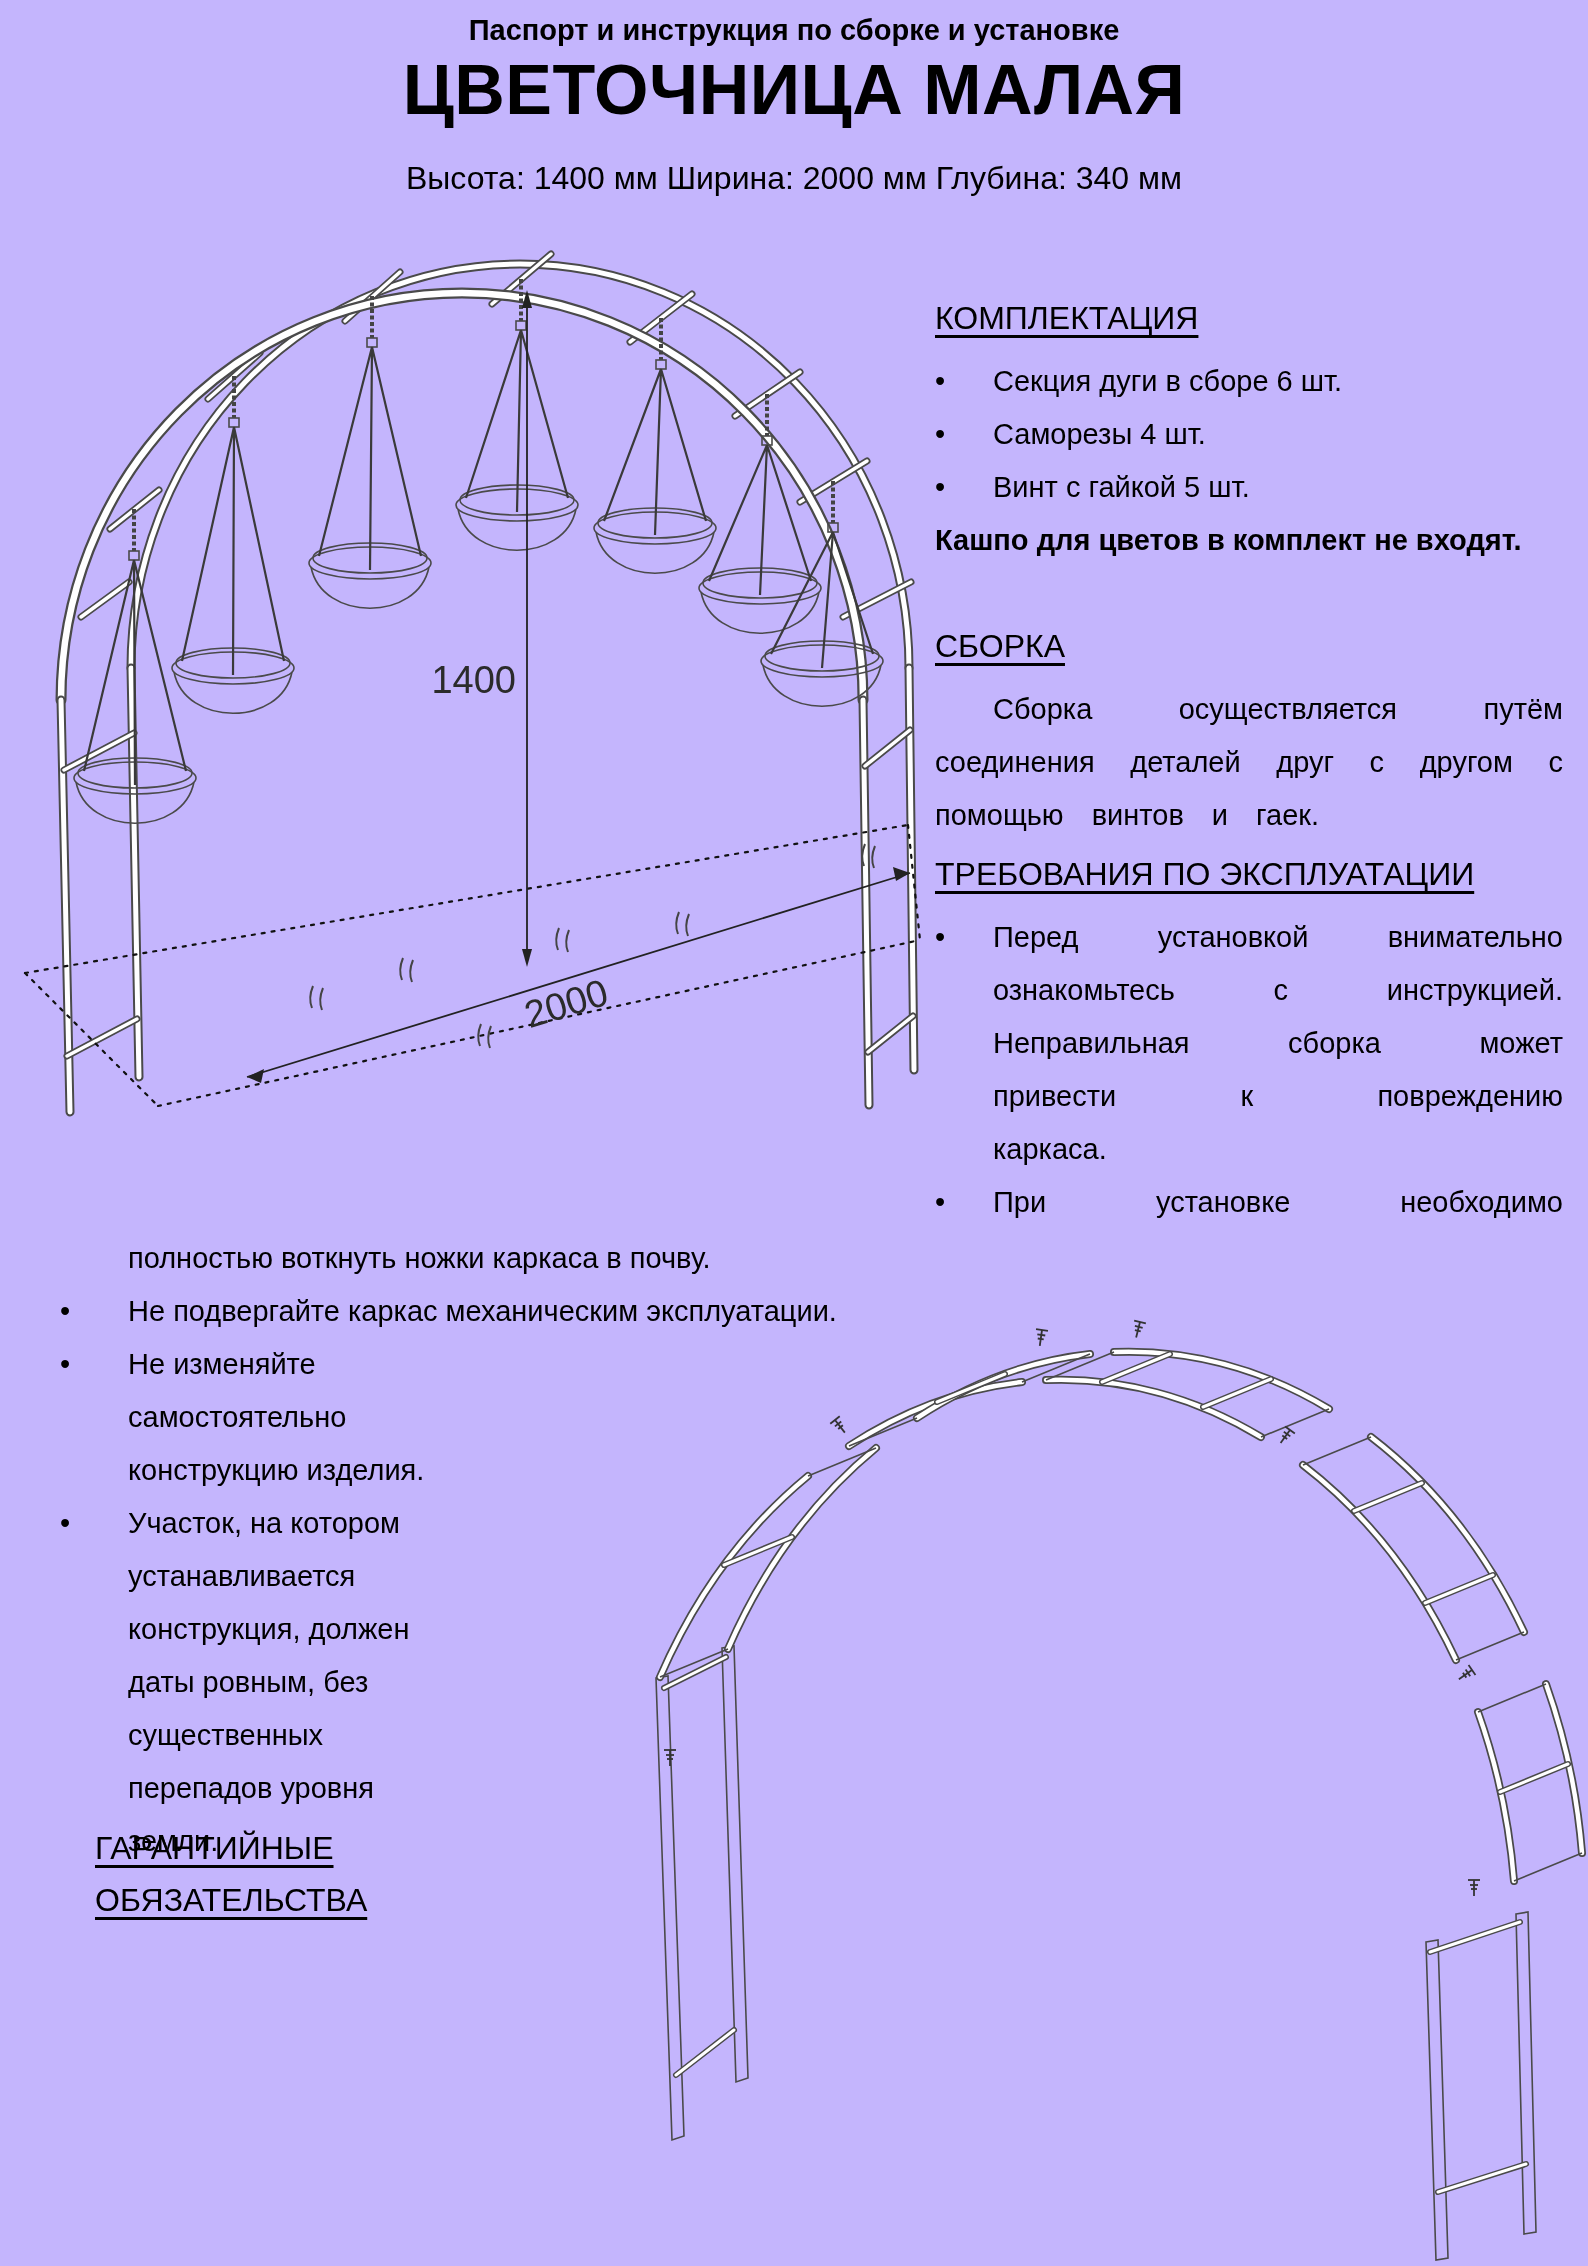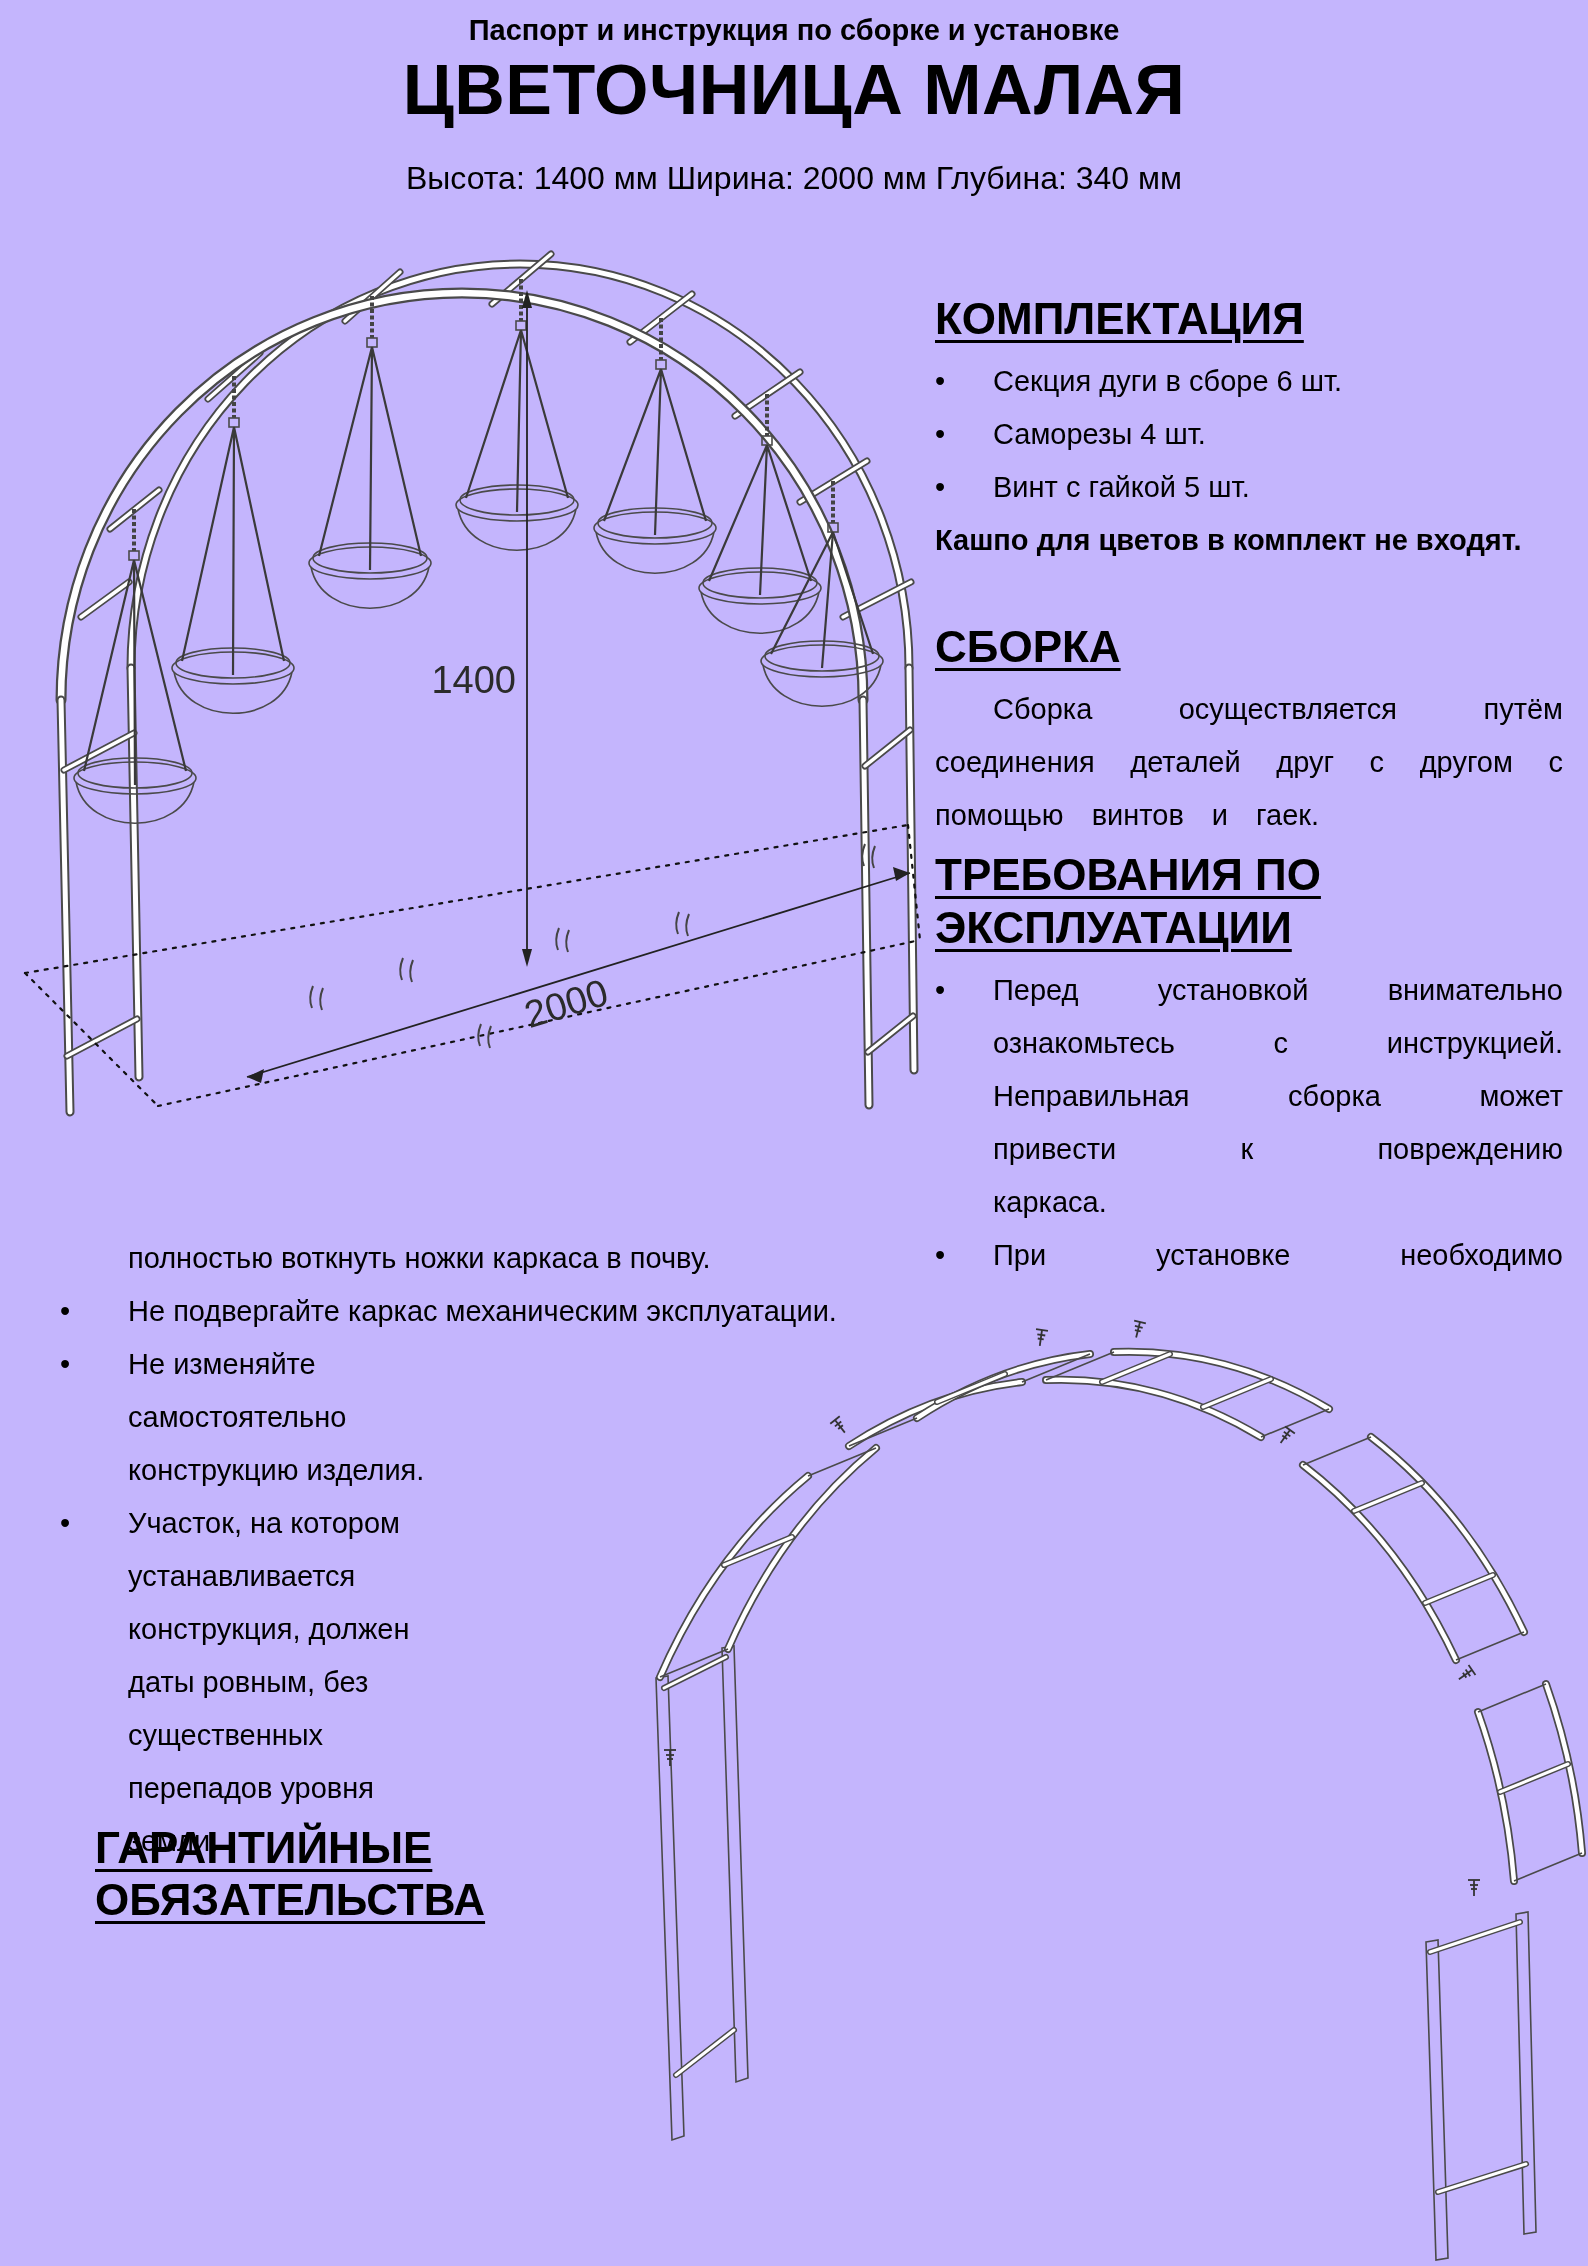--- a/index.html
+++ b/index.html
@@ -4,21 +4,21 @@
 <style>
   html,body{margin:0;padding:0;background:#888}
   .page{position:relative;width:1588px;height:2266px;margin:0 auto;background:#c4b5fd;
         font-family:"Liberation Sans","DejaVu Sans",sans-serif;color:#000;overflow:hidden}
   .abs{position:absolute}
   .center{left:0;width:100%;text-align:center}
   .sub{font-size:29px;font-weight:700}
   .title{font-size:70px;font-weight:700;letter-spacing:.5px}
   .dims{font-size:32px}
   .col{width:628px;font-size:29px;line-height:53px}
-  .h{font-size:44px;font-weight:700;text-decoration:underline;
+  .h{font-size:32px;font-weight:400;text-decoration:underline;
      text-decoration-thickness:2.5px;text-underline-offset:6px;margin-bottom:10px}
   .brow{display:flex;align-items:flex-start}
   .bm{flex:none;width:58px}
   .bm2{flex:none;width:68px}
   .bt{flex:1}
   .just{text-align:justify}
   .ws40{word-spacing:40px}
   .ws20{word-spacing:20px}
   .spread{text-align:justify;text-align-last:justify}
   .ind{text-indent:58px}

